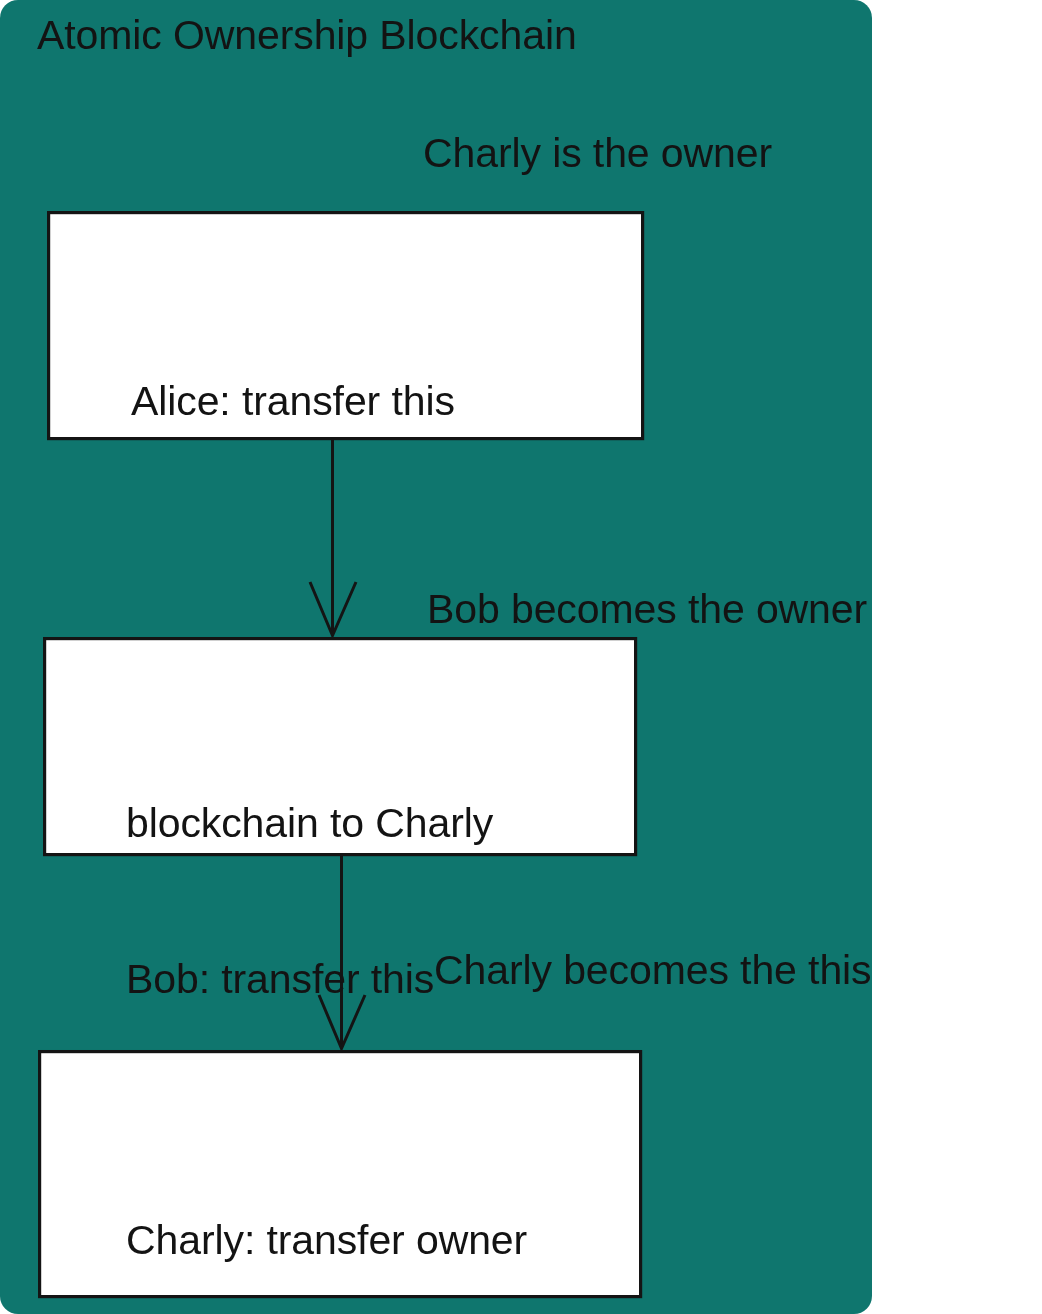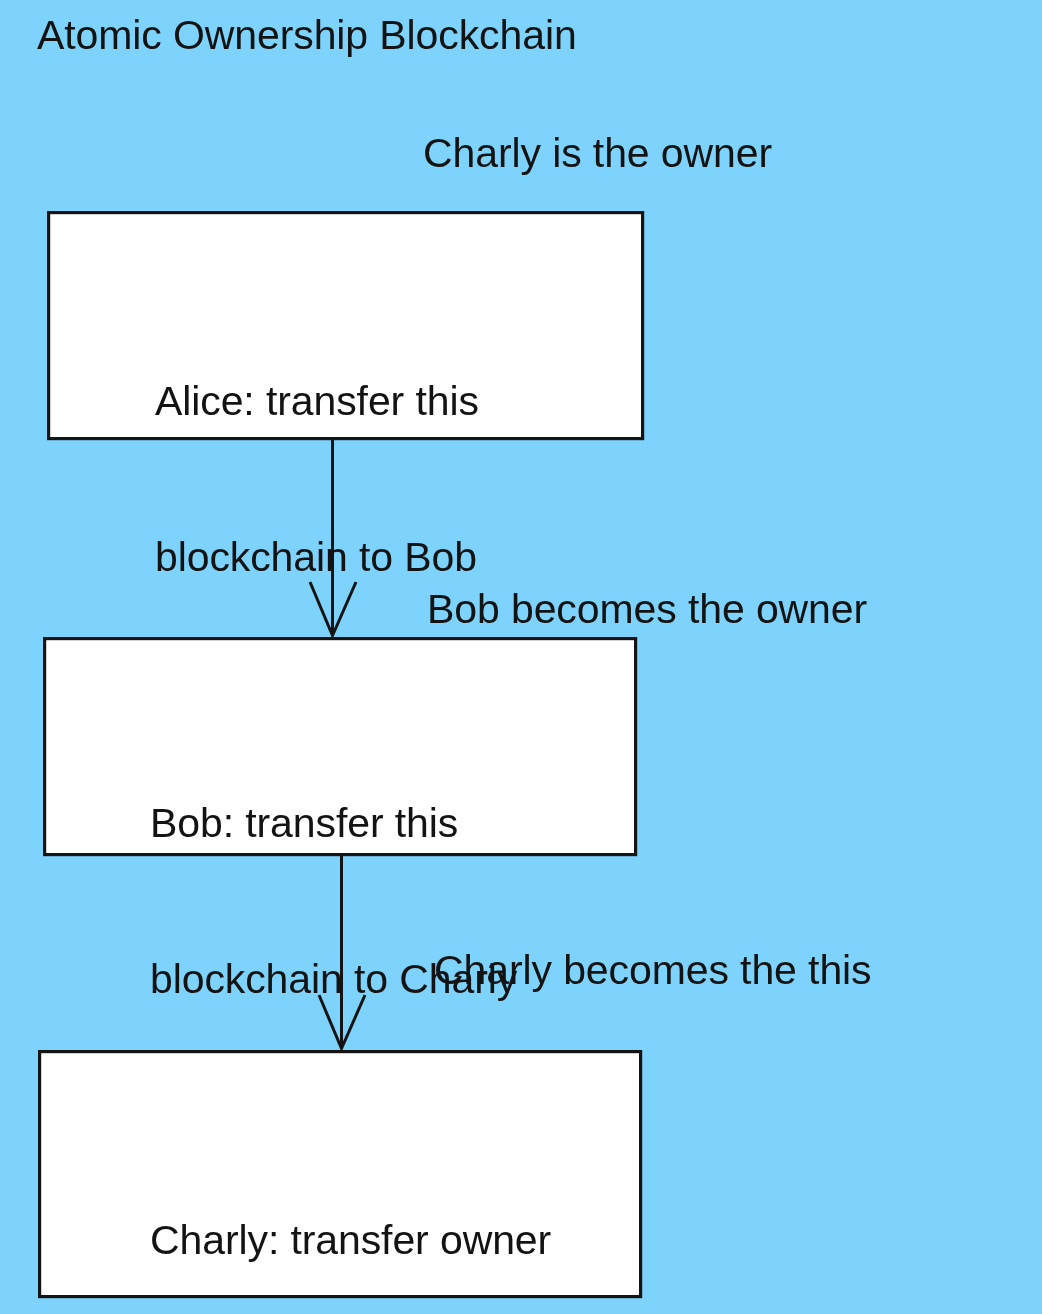--- a/index.html
+++ b/index.html
@@ -9,24 +9,25 @@
     background: #ffffff;
   }
   body {
     font-family: "Liberation Sans", "DejaVu Sans", sans-serif;
     color: #131313;
     -webkit-font-smoothing: antialiased;
   }
 
   #canvas {
     position: relative;
-    width: 1042px;
+    width: 872px;
     height: 1314px;
-    background: #7dd3fc;
+    background: #0f766e;
     overflow: hidden;
+    border-radius: 18px;
   }
 
   
   #vector-layer {
     position: absolute;
     left: 0;
     top: 0;
     width: 1042px;
     height: 1314px;
     pointer-events: none;
@@ -72,21 +73,20 @@
     letter-spacing: -0.1px;
   }
   #edge-label-1 { left: 423px; top: 129px; }
   #edge-label-2 { left: 427px; top: 539px; margin-top: 46px; }
   #edge-label-3 { left: 434px; top: 946px; }
 
   .node-text {
     font-size: 41px;
     line-height: 52px;
     letter-spacing: -0.1px;
-    margin-left: 24px;
   }
   #node-text-1 { left: 131px; top: 271px; }
   #node-text-2 { left: 126px; top: 693px; }
   #node-text-3 { left: 126px; top: 1110px; }
 
   .node-text .line { display: block; }
 </style>
 </head>
 <body>
 
@@ -110,26 +110,25 @@
   <div class="txt" id="page-title">Atomic Ownership Blockchain</div>
 
   <div class="txt edge-label" id="edge-label-1">Charly is the owner</div>
 
   <div class="txt edge-label" id="edge-label-2">Bob becomes the owner</div>
 
   <div class="txt edge-label" id="edge-label-3">Charly becomes the this</div>
 
   <div class="txt node-text" id="node-text-1">
     <span class="line">Alice: transfer this</span>
-    <span class="line">blockchain to Bob</span>
   </div>
 
   <div class="txt node-text" id="node-text-2">
+    <span class="line">blockchain to Charly</span>
     <span class="line">Bob: transfer this</span>
-    <span class="line">blockchain to Charly</span>
   </div>
 
   <div class="txt node-text" id="node-text-3">
     <span class="line">Charly: transfer owner</span>
     
   </div>
 
 </div>
 
 </body></html>

